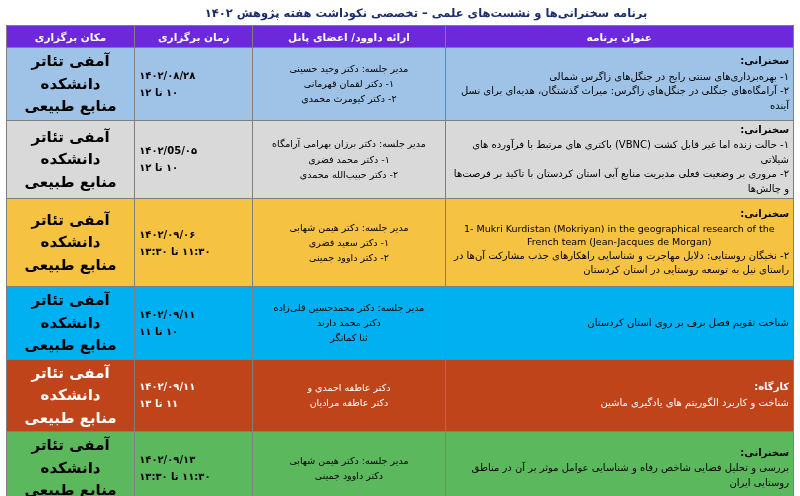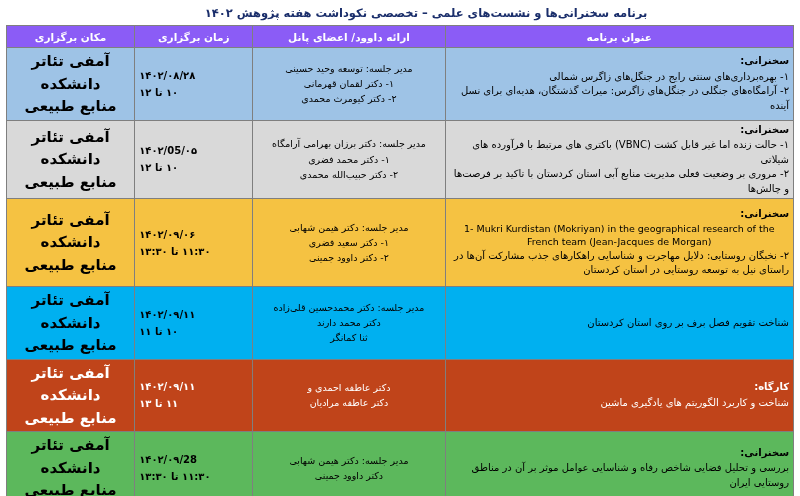--- a/index.html
+++ b/index.html
@@ -36,21 +36,21 @@
     margin: 0 auto;
     border: 1px solid #7f7f7f;
   }
   table.schedule td, table.schedule th {
     border: 1px solid #7f7f7f;
     vertical-align: middle;
     padding: 2px 4px;
     box-sizing: border-box;
   }
   thead th {
-    background: #8b5cf6;
+    background: #6d28d9;
     color: #ffffff;
     font-weight: bold;
     font-size: 10.5px;
     height: 22px;
     text-align: center;
   }
   col.c-title   { width: 348px; }
   col.c-panel   { width: 192px; }
   col.c-time    { width: 118px; }
   col.c-place   { width: 128px; }
@@ -134,21 +134,21 @@
       </tr>
     </thead>
     <tbody id="tbody">
         <tr class="row-0">
           <td class="cell-title">
             <span class="head">سخنرانی:</span>
             <span class="line">۱- بهره‌برداری‌های سنتی رایج در جنگل‌های زاگرس شمالی</span>
             <span class="line">۲- آرامگاه‌های جنگلی در جنگل‌های زاگرس: میراث گذشتگان، هدیه‌ای برای نسل آینده</span>
           </td>
           <td class="cell-panel">
-            <span class="line">مدیر جلسه: توسعه وحید حسینی</span>
+            <span class="line">مدیر جلسه: دکتر وحید حسینی</span>
             <span class="line">۱- دکتر لقمان قهرمانی</span>
             <span class="line">۲- دکتر کیومرث محمدی</span>
           </td>
           <td class="cell-time">
             <span class="line">۱۴۰۲/۰۸/۲۸</span>
             <span class="line">۱۰ تا ۱۲</span>
           </td>
           <td class="cell-place">
             <span class="line">آمفی تئاتر دانشکده</span>
             <span class="line">منابع طبیعی</span>
@@ -233,21 +233,21 @@
         <tr class="row-5">
           <td class="cell-title">
             <span class="head">سخنرانی:</span>
             <span class="line">بررسی و تحلیل فضایی شاخص رفاه و شناسایی عوامل موثر بر آن در مناطق روستایی ایران</span>
           </td>
           <td class="cell-panel">
             <span class="line">مدیر جلسه: دکتر هیمن شهابی</span>
             <span class="line">دکتر داوود جمینی</span>
           </td>
           <td class="cell-time">
-            <span class="line">۱۴۰۲/۰۹/28</span>
+            <span class="line">۱۴۰۲/۰۹/۱۳</span>
             <span class="line">۱۱:۳۰ تا ۱۳:۳۰</span>
           </td>
           <td class="cell-place">
             <span class="line">آمفی تئاتر دانشکده</span>
             <span class="line">منابع طبیعی</span>
           </td>
         </tr>
       </tbody>
   </table>
 </div>

